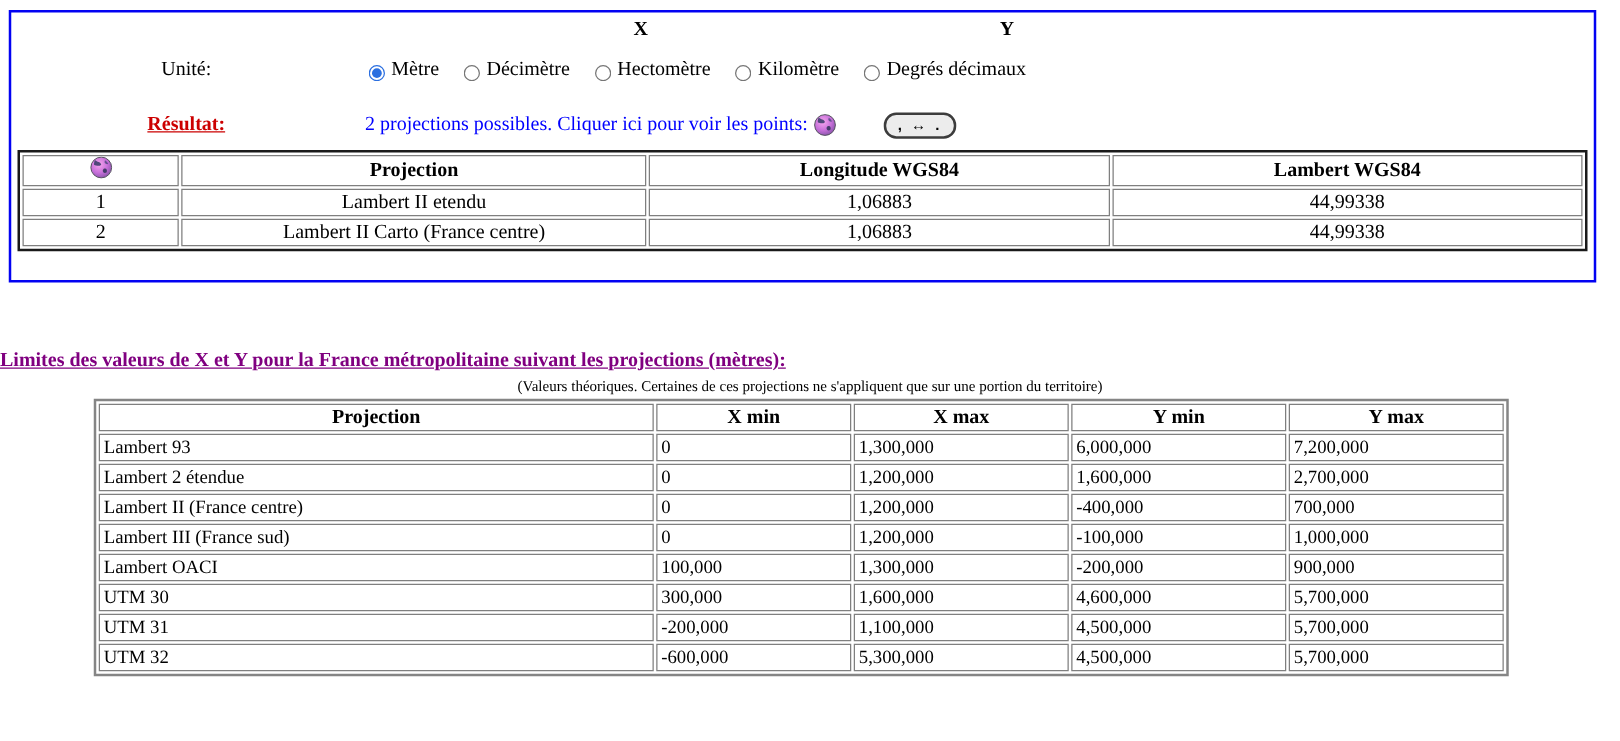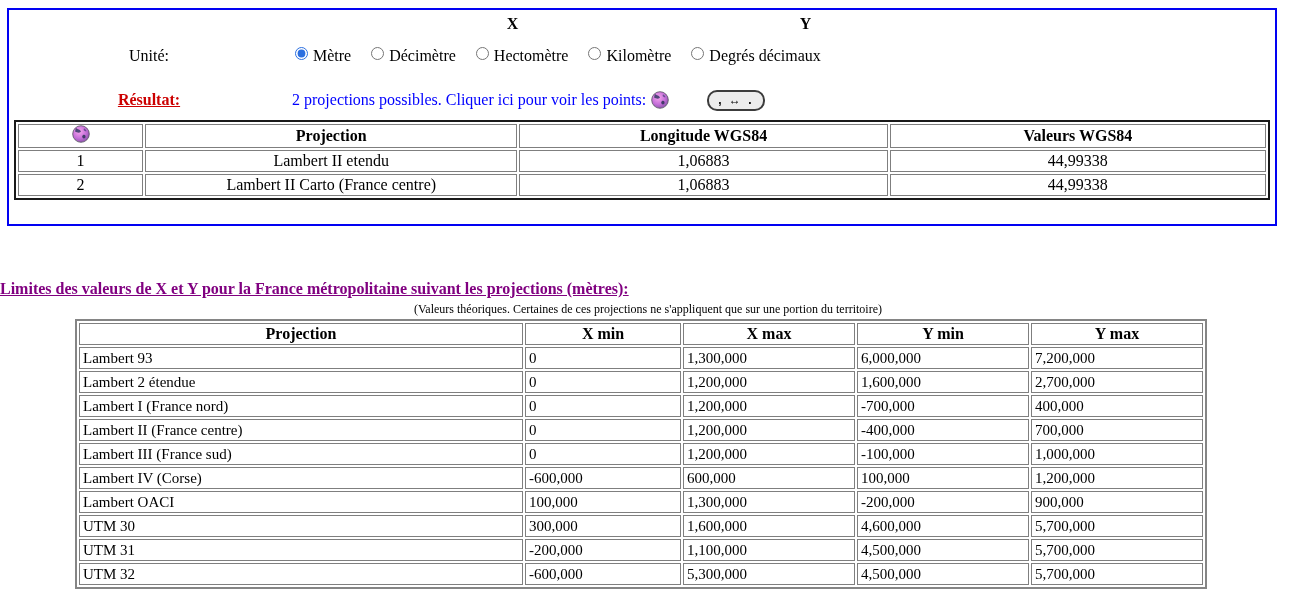--- a/index.html
+++ b/index.html
@@ -33,21 +33,21 @@
     position:absolute;left:888px;top:0;height:23px;
     background:#f5f5f5;border:1px solid #9a9aa5;border-radius:4px;
     font-family:"Liberation Sans", sans-serif;font-size:14px;font-weight:bold;
     color:#ff0000;padding:0 7px;cursor:pointer;
   }
 
   .unit-row{display:flex;align-items:center;margin-top:10px;height:22px;}
   .side-label{width:280px;text-align:center;flex:0 0 auto;}
   .unite{}
   .radios{padding-left:6px;display:flex;align-items:center;}
-  .radio-opt{display:flex;align-items:flex-start;margin-right:20px;cursor:pointer;}
+  .radio-opt{display:flex;align-items:flex-end;margin-right:20px;cursor:pointer;}
   .unit-radio{
     width:13px;height:13px;margin:0 5px 0 0;accent-color:#2b6fe0;cursor:pointer;
   }
 
   .result-row{display:flex;align-items:center;margin-top:21px;height:24px;}
   .resultat{color:#cc0000;font-weight:bold;text-decoration:underline;}
   .result-link{color:#0000ff;margin-left:3px;cursor:pointer;text-decoration:none;}
   .globe{display:inline-block;width:18px;height:18px;margin-left:5px;line-height:0;}
   .sep-btn{
     margin-left:38px;height:21px;
@@ -160,21 +160,21 @@
               </defs>
               <circle cx="9" cy="9" r="8.3" fill="url(#g2)" stroke="#55515f" stroke-width="0.8"></circle>
               <path d="M4 3 C6 5,8 4,9 6.5 C7.5 8.5,5 7.5,3.2 6.8 C3.2 5.3,3.4 4,4 3 Z" fill="#343a66" opacity="0.85"></path>
               <path d="M11 10 C13 9,14.2 11,13.2 13 C11.4 14,10.2 13,10.2 11.2 Z" fill="#2d3357" opacity="0.85"></path>
               <path d="M12 3.2 C13.2 4,14.2 5,14.6 6.2 C13.4 6.6,12.2 6,11.6 4.8 Z" fill="#3a4070" opacity="0.7"></path>
             </svg>
           </span>
         </th>
         <th>Projection</th>
         <th>Longitude WGS84</th>
-        <th>Valeurs WGS84</th>
+        <th>Lambert WGS84</th>
       </tr>
     </thead>
     <tbody>
         <tr>
           <td>1</td>
           <td>Lambert II etendu</td>
           <td>1,06883</td>
           <td>44,99338</td>
         </tr>
         <tr>
@@ -216,46 +216,32 @@
         <td>7,200,000</td>
       </tr>
       <tr>
         <td>Lambert 2 étendue</td>
         <td>0</td>
         <td>1,200,000</td>
         <td>1,600,000</td>
         <td>2,700,000</td>
       </tr>
       <tr>
-        <td>Lambert I (France nord)</td>
-        <td>0</td>
-        <td>1,200,000</td>
-        <td>-700,000</td>
-        <td>400,000</td>
-      </tr>
-      <tr>
         <td>Lambert II (France centre)</td>
         <td>0</td>
         <td>1,200,000</td>
         <td>-400,000</td>
         <td>700,000</td>
       </tr>
       <tr>
         <td>Lambert III (France sud)</td>
         <td>0</td>
         <td>1,200,000</td>
         <td>-100,000</td>
         <td>1,000,000</td>
-      </tr>
-      <tr>
-        <td>Lambert IV (Corse)</td>
-        <td>-600,000</td>
-        <td>600,000</td>
-        <td>100,000</td>
-        <td>1,200,000</td>
       </tr>
       <tr>
         <td>Lambert OACI</td>
         <td>100,000</td>
         <td>1,300,000</td>
         <td>-200,000</td>
         <td>900,000</td>
       </tr>
       <tr>
         <td>UTM 30</td>

